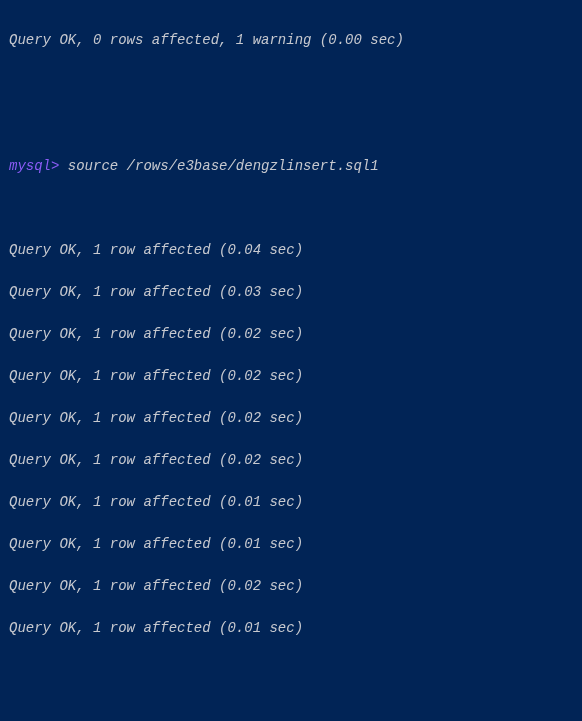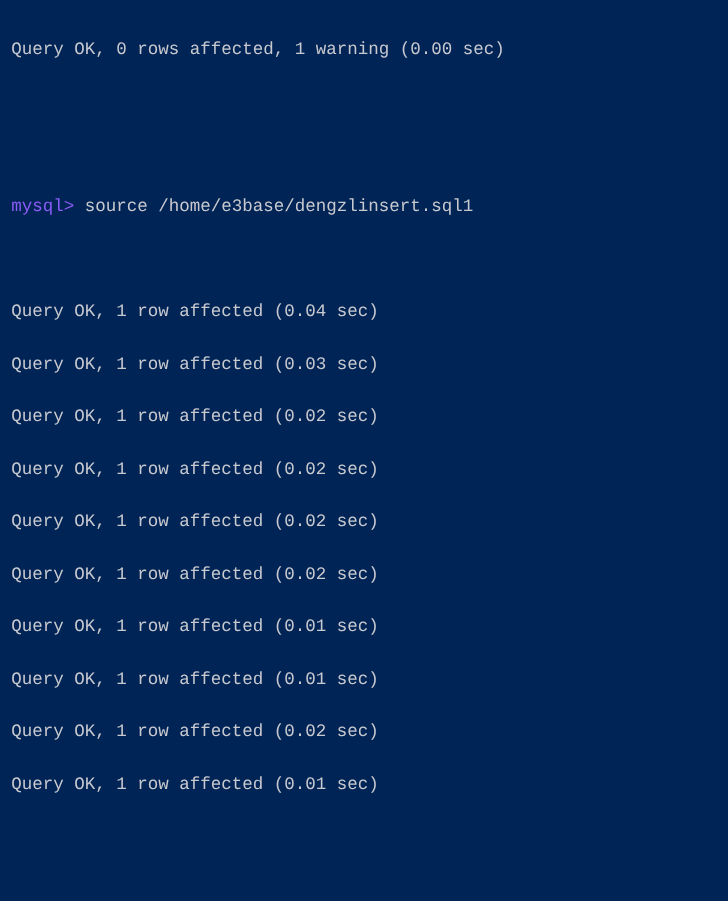--- a/index.html
+++ b/index.html
@@ -16,32 +16,33 @@
     line-height: 21px;
     color: #c7c9cf;
     padding: 0 9px;
     white-space: pre;
     width: 582px;
     box-sizing: border-box;
   }
   .line {
     display: block;
     min-height: 21px;
+    font-style: italic;
   }
   .prompt {
     color: #8b5cf6;
   }
 </style>
 </head>
 <body>
 
 <div class="terminal">
   <span class="line" style="margin-top:-12px;">Query OK, 0 rows affected, 1 warning (0.00 sec)</span>
   <span class="line"></span>
-  <span class="line"><span class="prompt">mysql&gt; </span><span>source /home/e3base/dengzlinsert.sql1</span></span>
+  <span class="line"><span class="prompt">mysql&gt; </span><span>source /rows/e3base/dengzlinsert.sql1</span></span>
 
   <div id="rows-container"><span class="line">Query OK, 1 row affected (0.04 sec)</span><span class="line"></span><span class="line">Query OK, 1 row affected (0.03 sec)</span><span class="line"></span><span class="line">Query OK, 1 row affected (0.02 sec)</span><span class="line"></span><span class="line">Query OK, 1 row affected (0.02 sec)</span><span class="line"></span><span class="line">Query OK, 1 row affected (0.02 sec)</span><span class="line"></span><span class="line">Query OK, 1 row affected (0.02 sec)</span><span class="line"></span><span class="line">Query OK, 1 row affected (0.01 sec)</span><span class="line"></span><span class="line">Query OK, 1 row affected (0.01 sec)</span><span class="line"></span><span class="line">Query OK, 1 row affected (0.02 sec)</span><span class="line"></span><span class="line">Query OK, 1 row affected (0.01 sec)</span><span class="line"></span></div>
 
   
   
   
   
   
   
   

